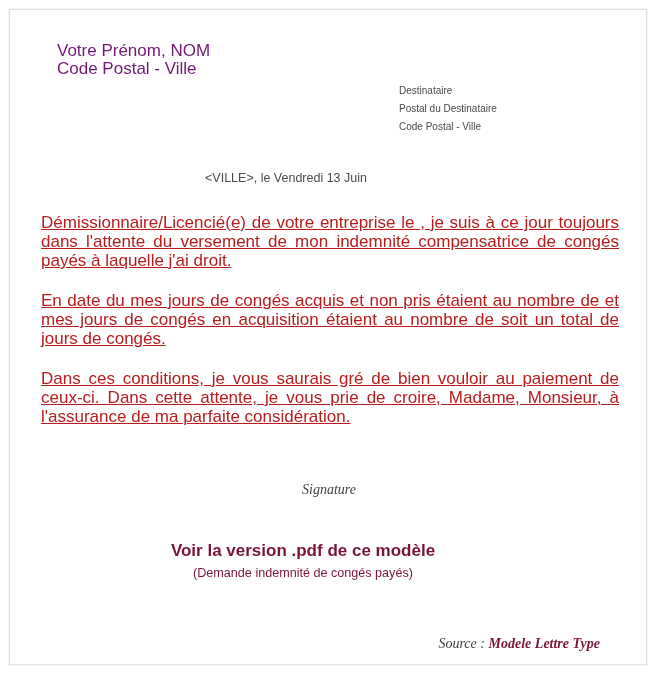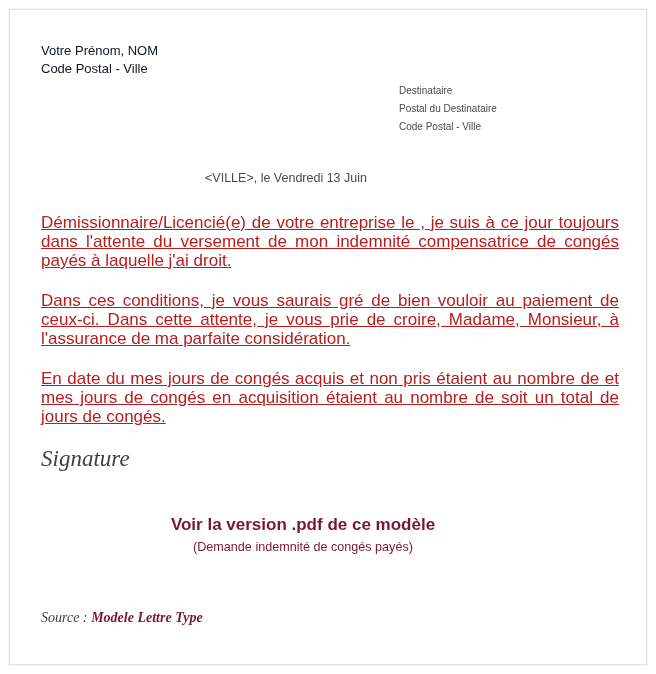--- a/index.html
+++ b/index.html
@@ -29,24 +29,25 @@
     border: 1px solid #e2e2e2;
     box-shadow: 0 0 0 1px #f4f4f4;
   }
   .inner {
     position: absolute;
     left: 31px;
     top: 20px;
     width: 578px;
   }
   .sender {
-    color: #0f172a;
-    font-size: 13px;
+    color: #701a75;
+    font-size: 17px;
     line-height: 18px;
     margin-top: 12px;
+    margin-left: 16px;
   }
   .recipient {
     color: #4a4a4a;
     font-size: 10px;
     line-height: 18px;
     margin-top: 4px;
     margin-left: 358px;
   }
   .datebox {
     text-align: center;
@@ -60,48 +61,49 @@
     font-size: 17px;
     line-height: 19px;
     text-align: justify;
     margin-top: 21px;
     text-decoration: underline;
   }
   .para.first {
     margin-top: 28px;
   }
   .signature {
-    text-align: left;
+    text-align: center;
     font-family: "Liberation Serif", serif;
     font-style: italic;
-    font-size: 23px;
+    font-size: 14px;
     color: #3f3f3f;
-    margin-top: 20px;
+    margin-top: 56px;
     margin-right: 2px;
   }
   .pdf-block {
     text-align: center;
     margin-top: 43px;
     margin-left: -54px;
   }
   .pdf-link {
     color: #7b1535;
     font-weight: bold;
     font-size: 17px;
     text-decoration: none;
     display: inline-block;
   }
   .pdf-sub {
     color: #7b1535;
     font-size: 12.6px;
     margin-top: 5px;
   }
   .source {
+    text-align: right;
     margin-top: 56px;
-    margin-right: 8px;
+    margin-right: 19px;
     font-size: 13px;
     color: #3f3f3f;
   }
   .source .src-label {
     font-family: "Liberation Serif", serif;
     font-style: italic;
     font-size: 14px;
     color: #3f3f3f;
   }
   .source .src-name {
@@ -127,22 +129,22 @@
 
       <div class="recipient">
         <div>Destinataire</div>
         <div>Postal du Destinataire</div>
         <div>Code Postal -  Ville</div>
       </div>
 
       <div class="datebox">&lt;VILLE&gt;, le Vendredi 13 Juin</div>
 
       <div class="para first">Démissionnaire/Licencié(e) de votre entreprise le , je suis à ce jour toujours dans l'attente du versement de mon indemnité compensatrice de congés payés à laquelle j'ai droit.</div>
+      <div class="para">En date du mes jours de congés acquis et non pris étaient au nombre de et mes jours de congés en acquisition étaient au nombre de soit un total de jours de congés.</div>
       <div class="para">Dans ces conditions, je vous saurais gré de bien vouloir au paiement de ceux-ci. Dans cette attente, je vous prie de croire, Madame, Monsieur, à l'assurance de ma parfaite considération.</div>
-      <div class="para">En date du mes jours de congés acquis et non pris étaient au nombre de et mes jours de congés en acquisition étaient au nombre de soit un total de jours de congés.</div>
 
       <div class="signature">Signature</div>
 
       <div class="pdf-block">
         <a class="pdf-link" href="#">Voir la version .pdf de ce modèle</a>
         <div class="pdf-sub">(Demande indemnité de congés payés)</div>
       </div>
 
       <div class="source">
         <span class="src-label">Source :</span>

